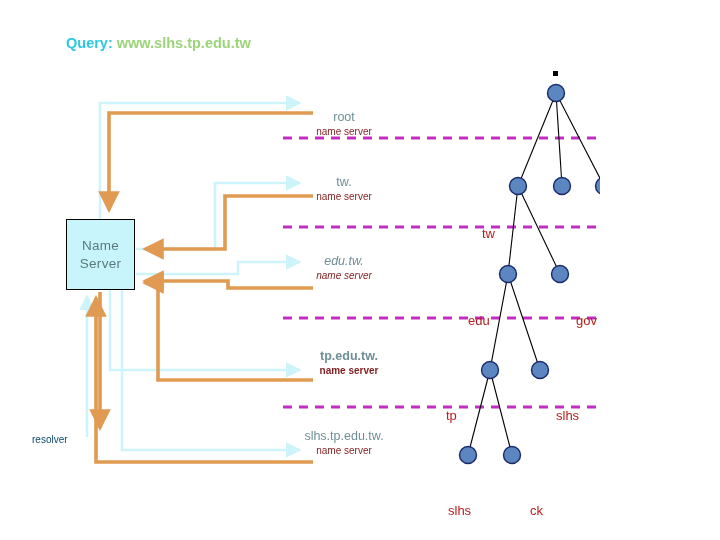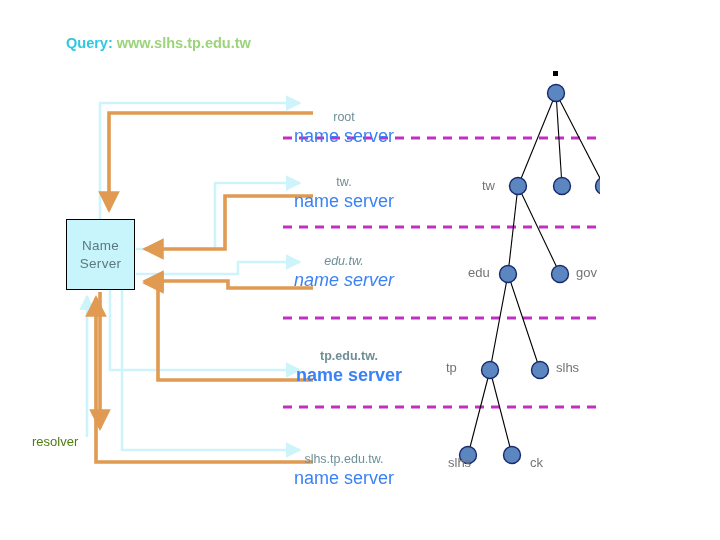--- a/index.html
+++ b/index.html
@@ -69,40 +69,41 @@
     white-space: nowrap;
     transform: translateX(-50%);
   }
   .center-label .domain {
     display: block;
     font-size: 12.5px;
     color: #6f8f97;
   }
   .center-label .ns {
     display: block;
-    font-size: 18px;
-    color: #3b82f6;
+    font-size: 10px;
+    color: #7f1d1d;
   }
 
   
   #resolver-label {
     position: absolute;
     left: 32px;
     top: 434px;
+    font-size: 10px;
+    color: #0c4a6e;
+    white-space: nowrap;
+  }
+
+  
+  .tree-label {
+    position: absolute;
     font-size: 13px;
-    color: #4d7c0f;
-    white-space: nowrap;
-  }
-
-  
-  .tree-label {
-    position: absolute;
-    font-size: 13px;
-    color: #737373;
-    white-space: nowrap;
+    color: #b91c1c;
+    white-space: nowrap;
+    margin-top: 48px;
   }
 
   
   #page-number {
     position: absolute;
     left: 660px;
     top: 506px;
     font-size: 11.5px;
     font-weight: bold;
     color: #8e9fb4;
@@ -213,21 +214,21 @@
   <div class="center-label" style="left:344px; top:253px;font-style:italic;">
     <span class="domain">edu.tw.</span>
     <span class="ns">name server</span>
   </div>
 
   <div class="center-label" style="left:349px; top:348px;font-weight:bold;">
     <span class="domain">tp.edu.tw.</span>
     <span class="ns">name server</span>
   </div>
 
-  <div class="center-label" style="left:344px; top:428px;margin-top:23px;">
+  <div class="center-label" style="left:344px; top:428px;">
     <span class="domain">slhs.tp.edu.tw.</span>
     <span class="ns">name server</span>
   </div>
 
   <div class="tree-label" style="left:482px; top:178px;">tw</div>
   <div class="tree-label" style="left:468px; top:265px;">edu</div>
   <div class="tree-label" style="left:576px; top:265px;">gov</div>
   <div class="tree-label" style="left:446px; top:360px;">tp</div>
   <div class="tree-label" style="left:556px; top:360px;">slhs</div>
   <div class="tree-label" style="left:448px; top:455px;">slhs</div>

